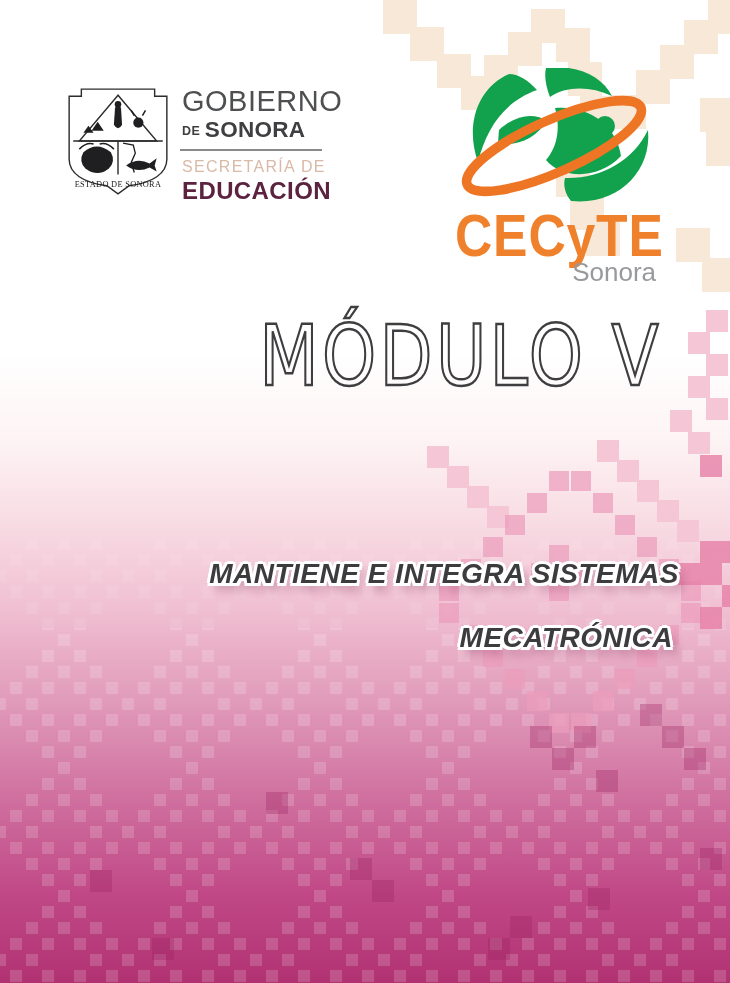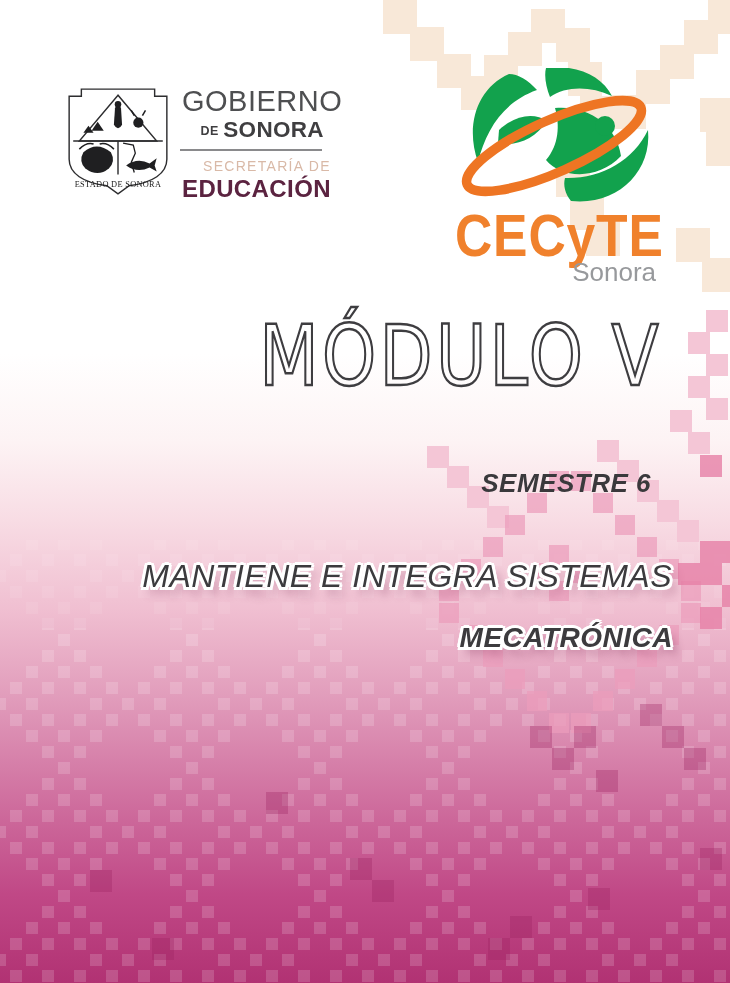--- a/index.html
+++ b/index.html
@@ -11,25 +11,25 @@
       #ffffff 0%, #ffffff 36%, #fdf3f4 45%, #f8dce4 53%,
       #f0bfd1 62%, #e19cbb 71%, #d071a0 81%, #c04886 91%, #b13273 100%);
   }
   .pattern-svg { position:absolute; inset:0; pointer-events:none; }
 
   
   .gov-block { position:absolute; left:64px; top:84px; display:flex; }
   .shield { width:108px; height:114px; }
   .gov-text { margin-left:10px; padding-top:3px; }
   .gobierno { font-size:29px; color:#4e4f51; letter-spacing:.5px; line-height:1; }
-  .de-sonora { line-height:1; margin-top:3px; color:#3f3e40;text-align:center; }
+  .de-sonora { line-height:1; margin-top:3px; color:#3f3e40; }
   .de-sonora .de { font-size:12.5px; font-weight:700; letter-spacing:.5px; vertical-align:2px; }
   .de-sonora .sonora-bold { font-size:22.5px; font-weight:700; letter-spacing:.3px; }
   .divider { width:142px; height:2px; background:#8a8a8c; margin:7px 0 7px -2px; }
-  .secretaria { font-size:14px; color:#d9b9a7; letter-spacing:1.3px; line-height:1.15;margin-left:21px; }
+  .secretaria { font-size:16px; color:#d9b9a7; letter-spacing:1.3px; line-height:1.15; }
   .educacion, .ycultura { font-size:24px; font-weight:700; color:#5b2340; letter-spacing:.4px; line-height:1.08; margin-top:2px; }
 
   
   .swoosh { position:absolute; left:448px; top:68px; width:212px; height:150px; }
   .cecyte-word {
     position:absolute; right:66px; top:206px; line-height:1;
     font-size:60px; font-weight:700; color:#f0812c; letter-spacing:1px;
     transform:scaleX(.86); transform-origin:100% 50%;
   }
   .cecyte-region { position:absolute; right:74px; top:258px; font-size:26px; color:#97999c; line-height:1.1; }
@@ -53,22 +53,22 @@
     font-size:26px; font-weight:700; font-style:italic; color:#3a393c; letter-spacing:.5px;
   }
   .outlined {
     color:#3c3b3e;
     text-shadow:
       3px 0 0 #fff, -3px 0 0 #fff, 0 3px 0 #fff, 0 -3px 0 #fff,
       2.5px 2.5px 0 #fff, -2.5px 2.5px 0 #fff, 2.5px -2.5px 0 #fff, -2.5px -2.5px 0 #fff,
       6px 8px 9px rgba(125,45,85,.45);
   }
   .comp1 {
-    position:absolute; right:58px; top:560px; line-height:1;
-    font-size:32px; font-weight:400; font-style:italic; letter-spacing:.5px;
+    position:absolute; right:51px; top:560px; line-height:1;
+    font-size:28px; font-weight:700; font-style:italic; letter-spacing:.5px;
   }
   .comp2 {
     position:absolute; right:57px; top:624px; line-height:1;
     font-size:28px; font-weight:700; font-style:italic; letter-spacing:.5px;
   }
 </style>
 </head>
 <body>
 
 <div class="page">
@@ -254,17 +254,16 @@
       <path fill="#12a24d" d="M106,40 C140,37 168,58 172,88 C148,113 112,110 97,92 C110,77 111,57 106,40 Z"></path>
       <ellipse transform="rotate(-24 105 78)" cx="105" cy="78" rx="95" ry="26" fill="none" stroke="#ee7523" stroke-width="9.5"></ellipse>
       <path fill="#12a24d" d="M116,110 C152,111 184,93 199,62 C203,104 168,138 122,133 C116,126 114,117 116,110 Z"></path>
       <circle cx="156" cy="58" r="10" fill="#12a24d"></circle>
     </g>
   </svg>
   <div class="cecyte-word">CECyTE</div>
   <div class="cecyte-region">Sonora</div>
 
   <h1 class="modulo">MÓDULO V</h1>
-  <div class="semester">SEMESTRE 6</div>
   <div class="comp1 outlined">MANTIENE E INTEGRA SISTEMAS</div>
   <div class="comp2 outlined">MECATRÓNICA</div>
 
 </div>
 
 </body></html>

